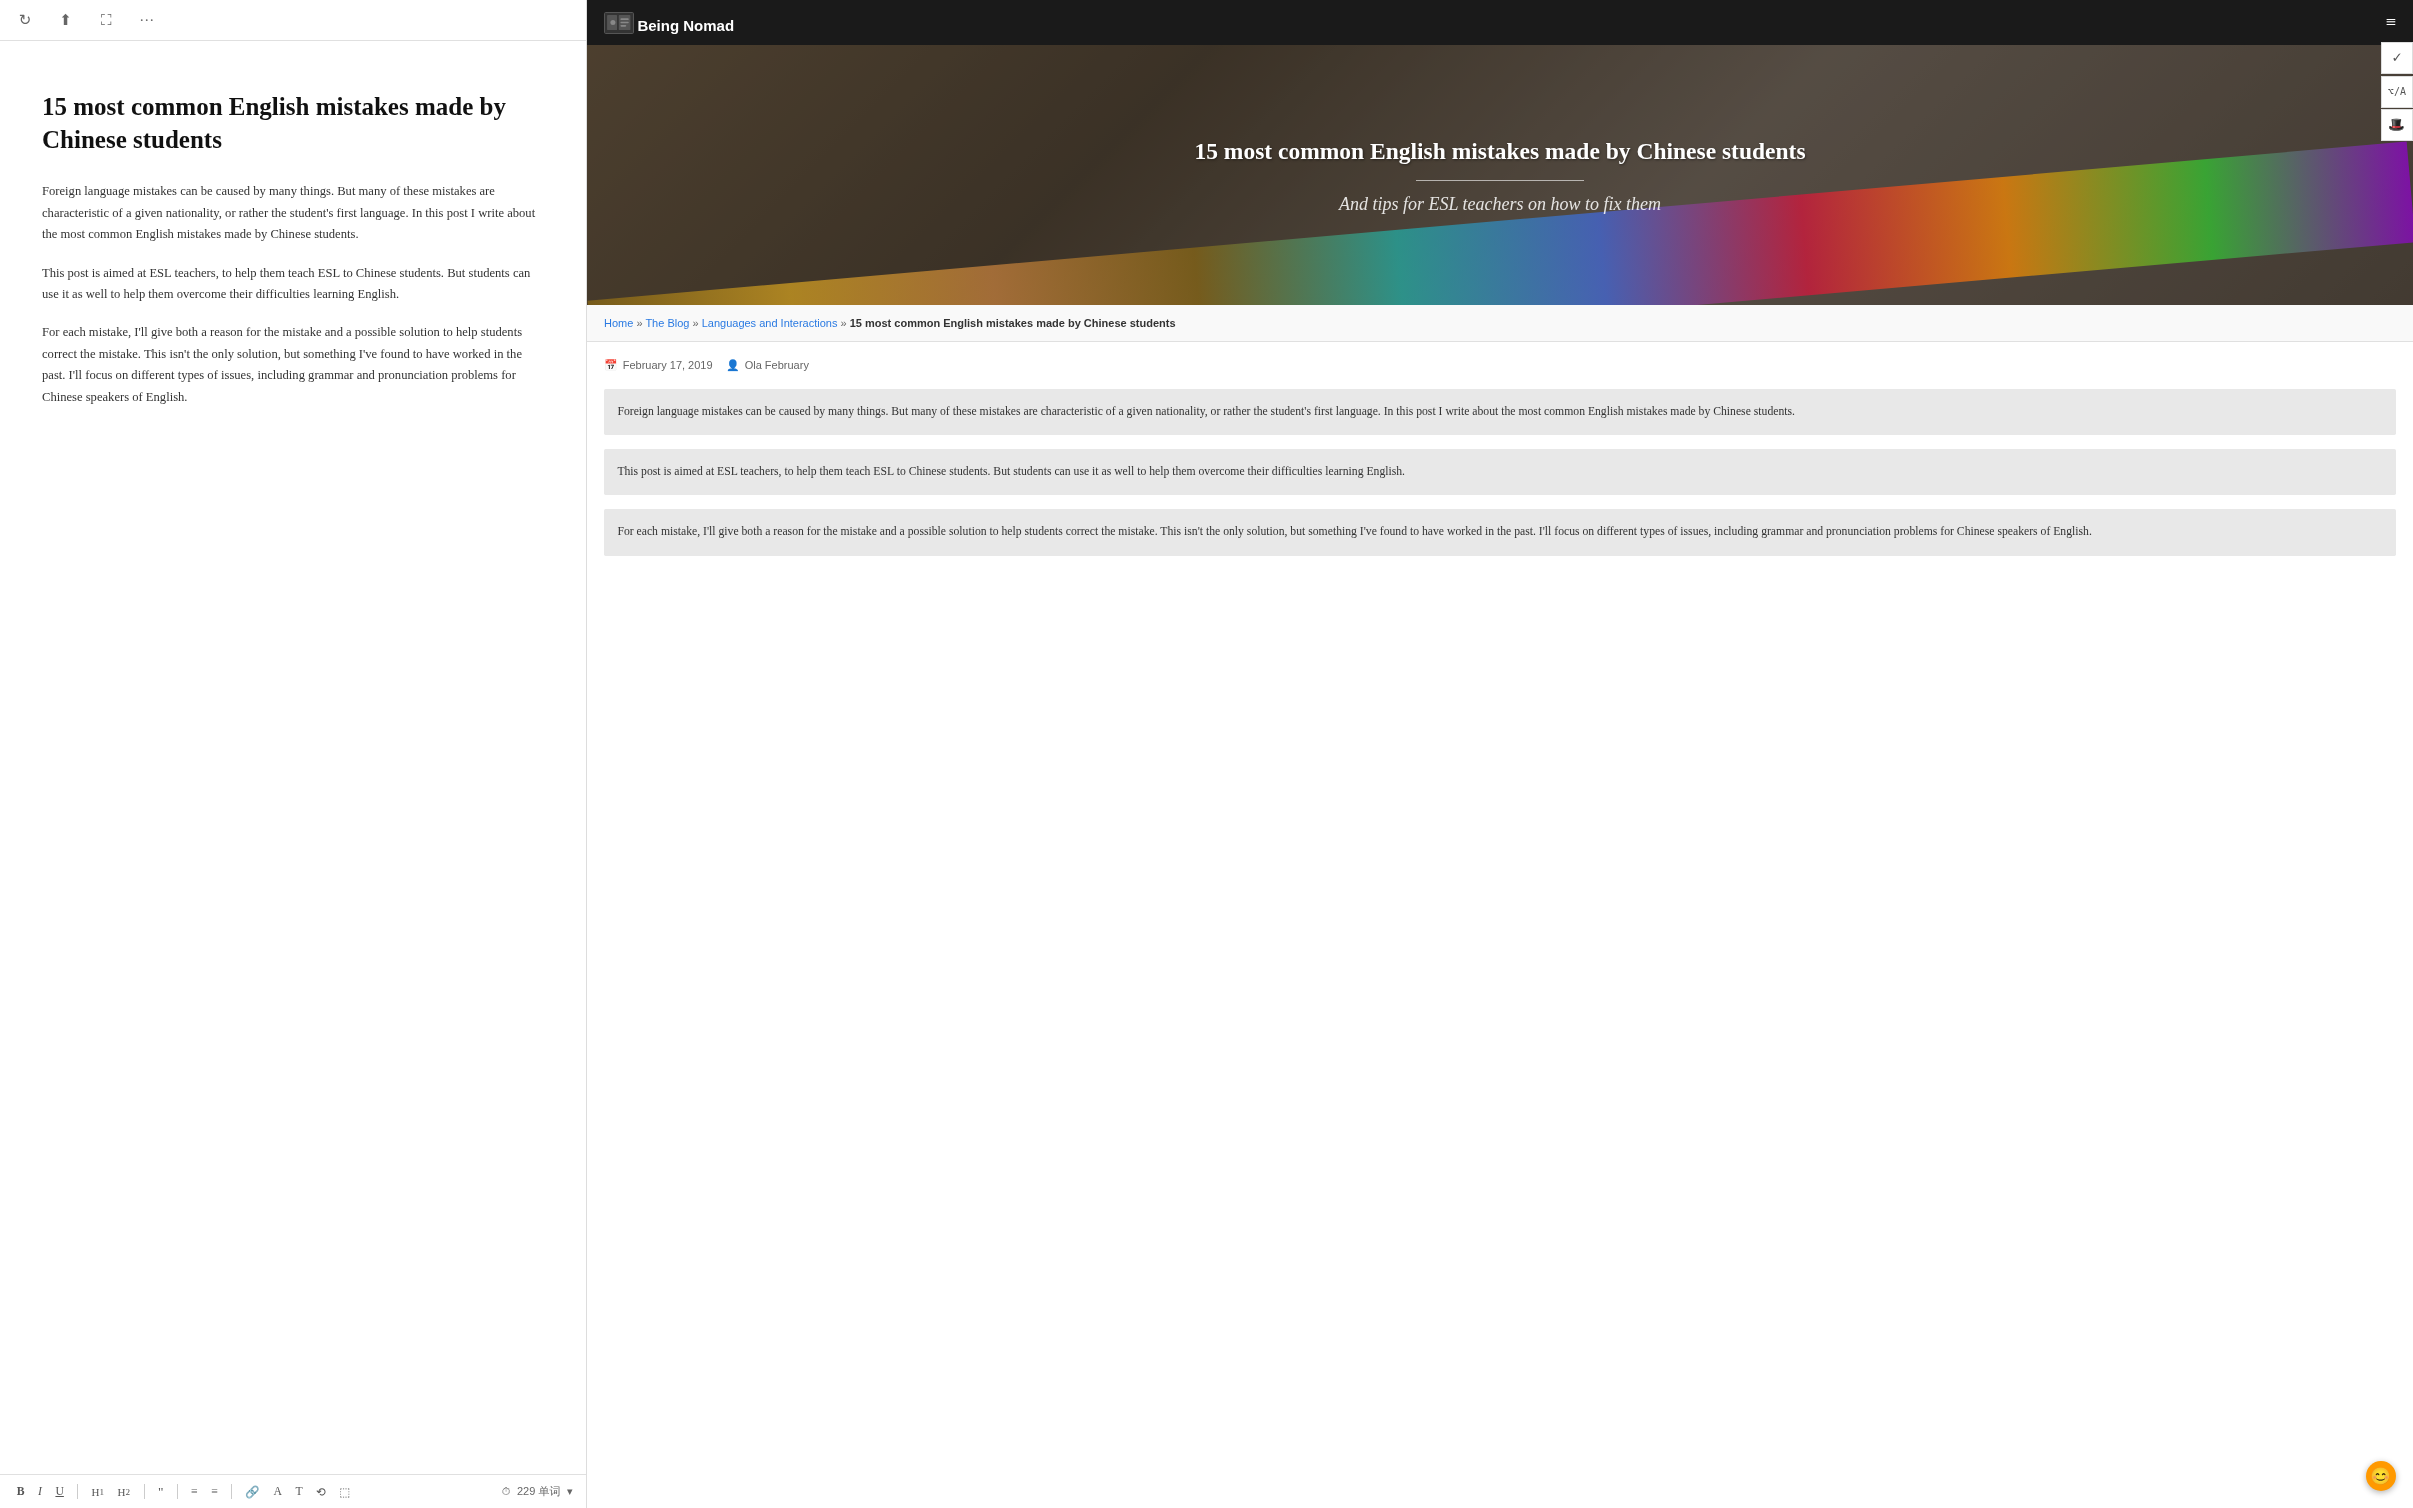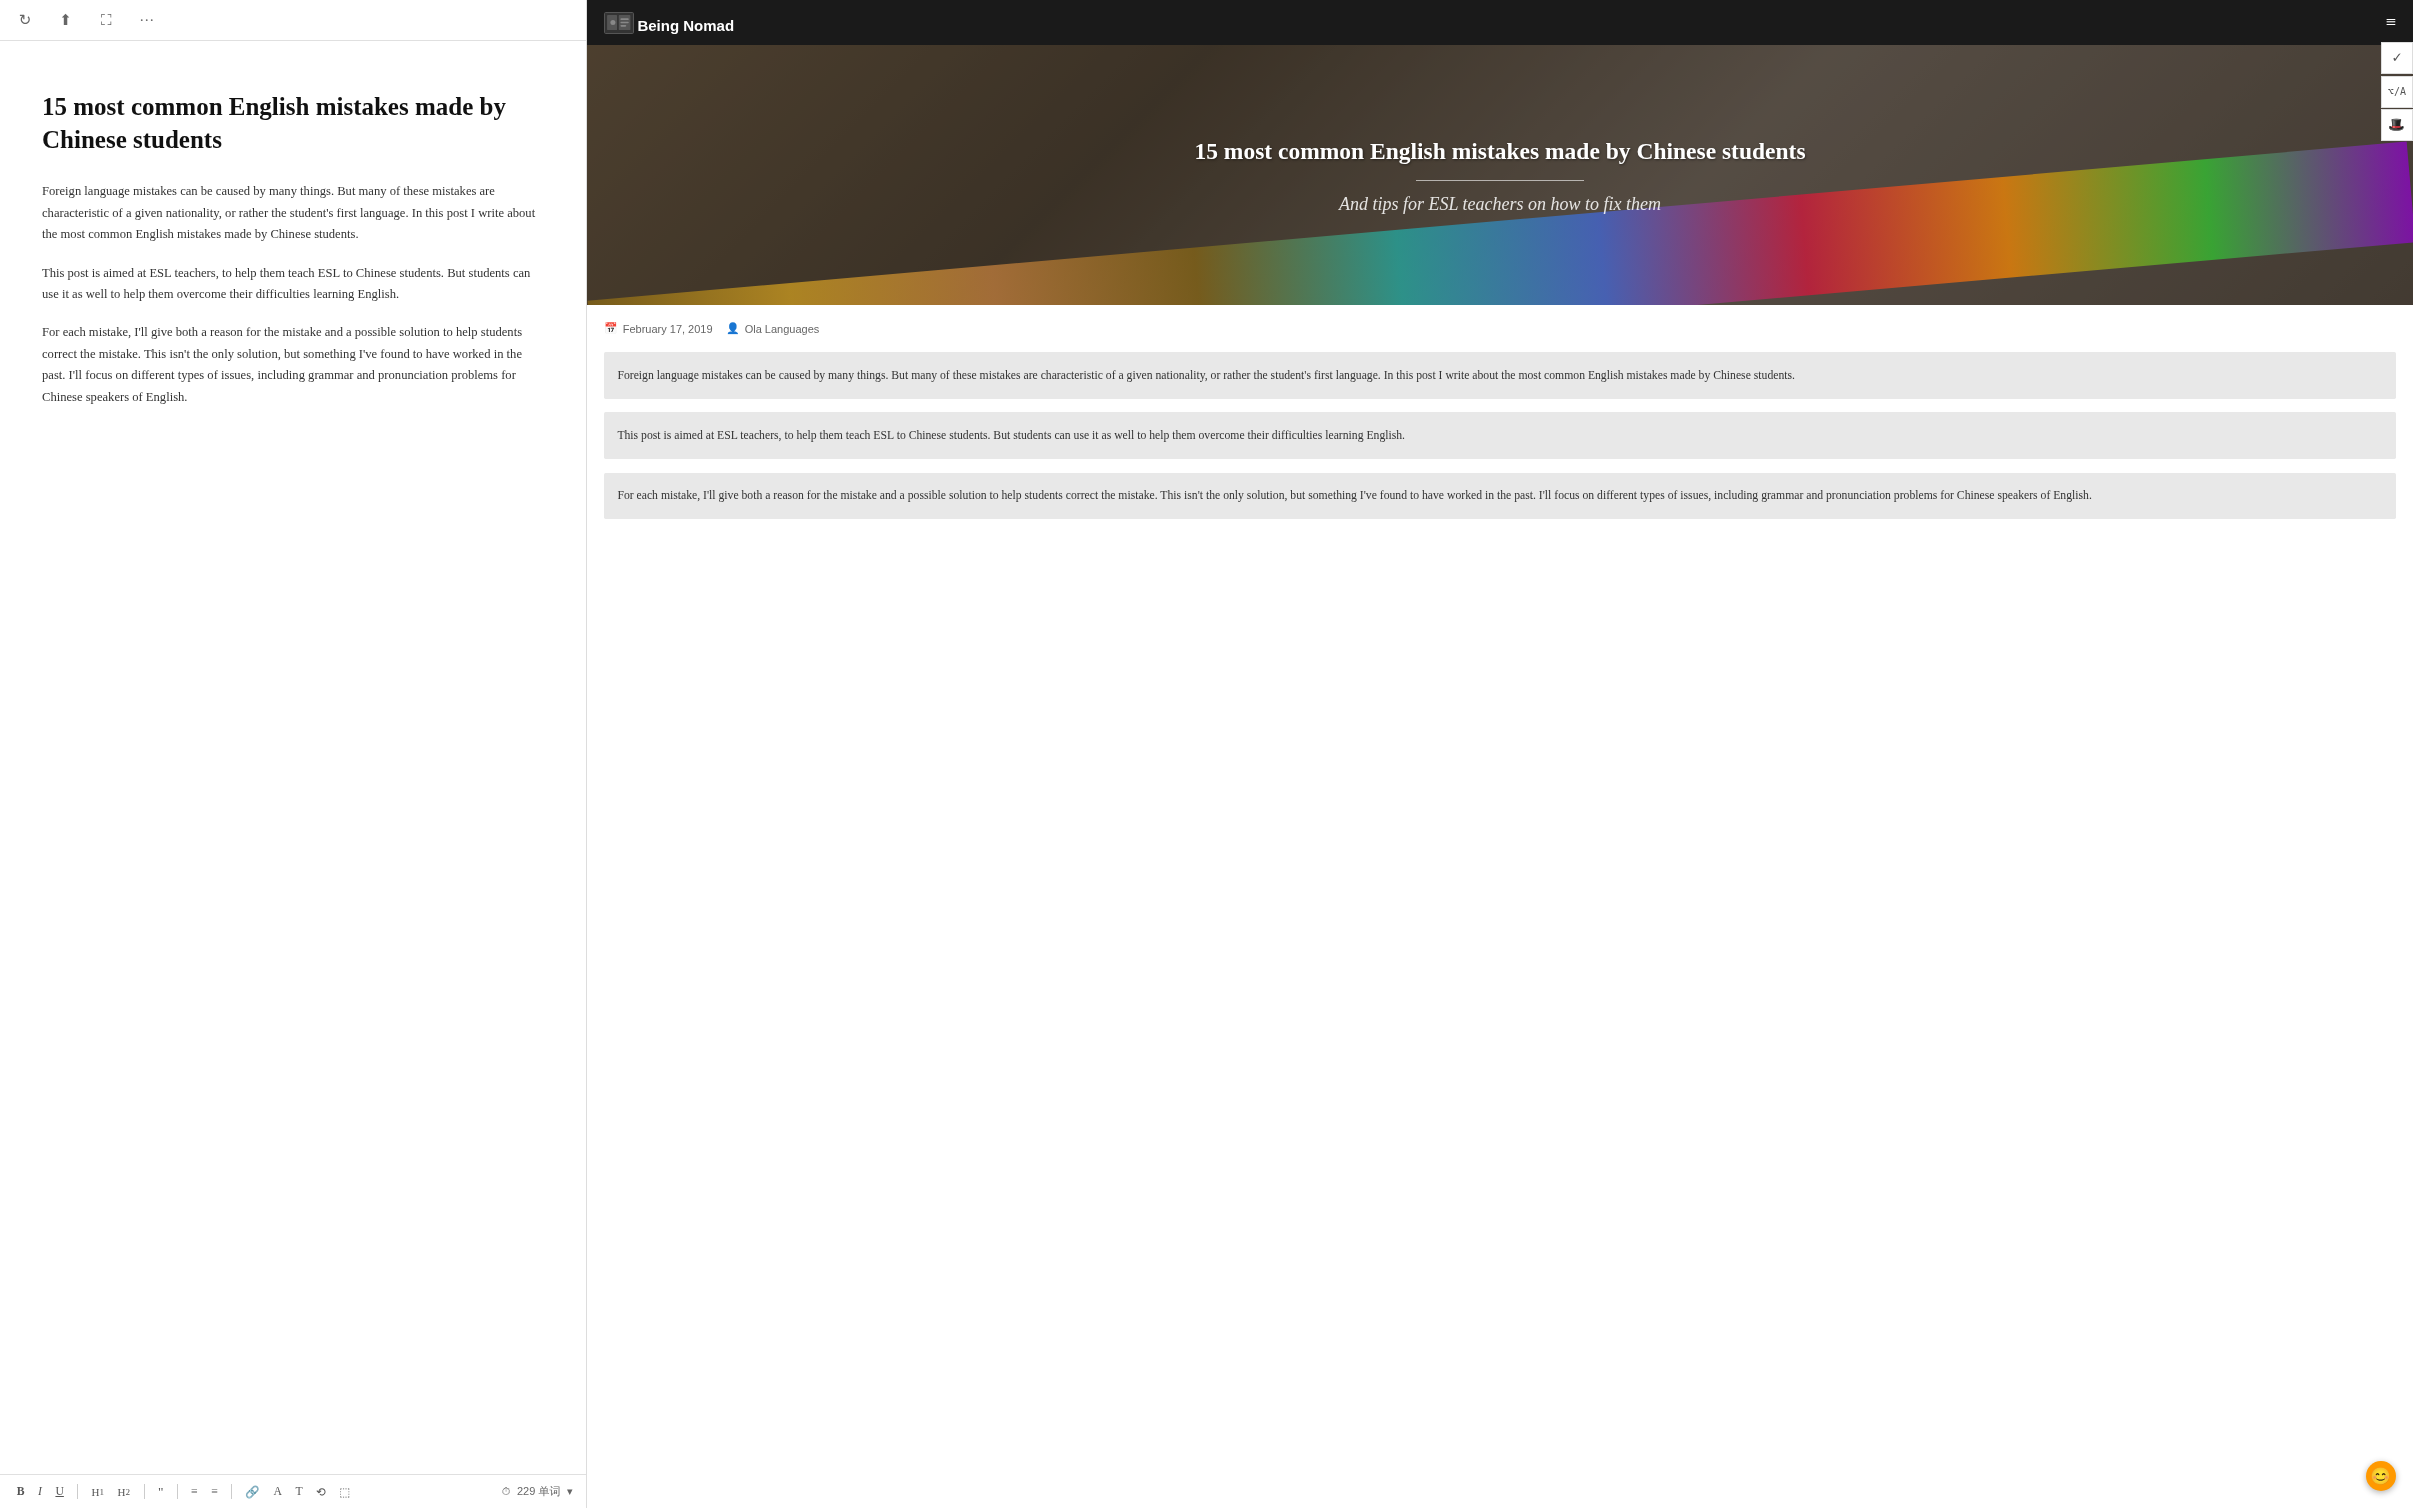--- a/index.html
+++ b/index.html
@@ -378,30 +378,39 @@
       <div class="hero-overlay"></div>
 
       <div class="hero-pencils"></div>
       <div class="hero-content">
         <h1>15 most common English mistakes made by Chinese students</h1>
         <div class="hero-divider"></div>
         <p class="hero-subtitle">And tips for ESL teachers on how to fix them</p>
       </div>
     </div>
 
+    <div class="breadcrumb-bar">
+      <a href="#">Home</a>
+      <span> » </span>
+      <a href="#">The Blog</a>
+      <span> » </span>
+      <a href="#">Languages and Interactions</a>
+      <span> » </span>
+      <span class="current">15 most common English mistakes made by Chinese students</span>
+    </div>
 
     <div class="article-content">
       <div class="article-meta">
         <div class="meta-item">
           <span>📅</span>
           <span>February 17, 2019</span>
         </div>
         <div class="meta-item">
           <span>👤</span>
-          <span>Ola Languages</span>
+          <span>Ola February</span>
         </div>
       </div>
 
       <div class="highlighted-para">Foreign language mistakes can be caused by many things. But many of these mistakes are characteristic of a given nationality, or rather the student's first language. In this post I write about the most common English mistakes made by Chinese students.</div>
       <div class="highlighted-para">This post is aimed at ESL teachers, to help them teach ESL to Chinese students. But students can use it as well to help them overcome their difficulties learning English.</div>
       <div class="highlighted-para">For each mistake, I'll give both a reason for the mistake and a possible solution to help students correct the mistake. This isn't the only solution, but something I've found to have worked in the past. I'll focus on different types of issues, including grammar and pronunciation problems for Chinese speakers of English.</div>
     </div>
   </div>
 
   <div class="right-sidebar">

